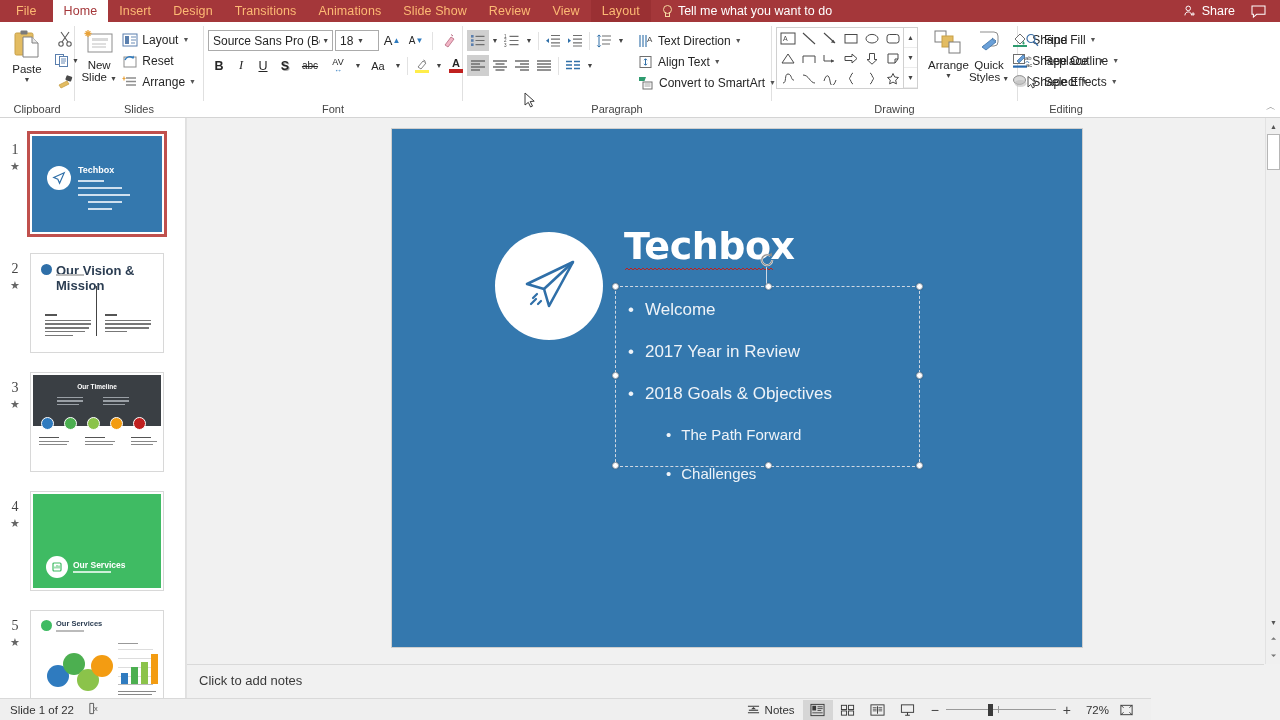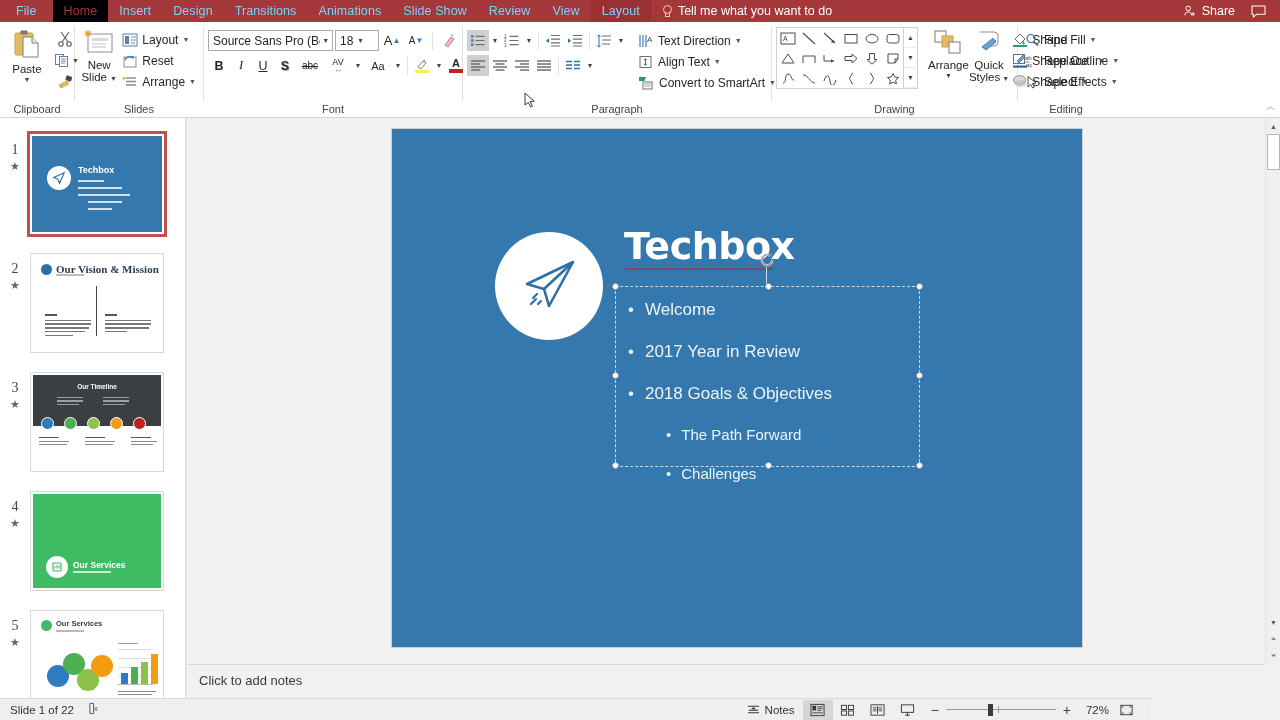--- a/index.html
+++ b/index.html
@@ -12,25 +12,25 @@
     -webkit-font-smoothing:antialiased;
   }
   .app{ position:relative; width:1280px; height:720px; }
 
   
   .titlebar{
     position:absolute; left:0; top:0; width:1280px; height:22px;
     background:#a4373a; display:flex; align-items:stretch;
   }
   .tab{
-    display:flex; align-items:center; padding:0 11px; color:#7dd3fc;
+    display:flex; align-items:center; padding:0 11px; color:#fdba74;
     font-size:12.5px; white-space:nowrap; cursor:default; letter-spacing:.1px;
   }
   .tab.file{ background:#a4373a; padding:0 16px; }
-  .tab.active{ background:#000000; color:#a4373a; font-weight:400; }
+  .tab.active{ background:#ffffff; color:#a4373a; font-weight:400; }
   .tab.contextual{ background:#9a3033; }
   .tellme{
     display:flex; align-items:center; gap:6px; padding:0 10px; color:#fff;
     font-size:12.5px; font-style:normal;
   }
   .tellme .bulb{ display:inline-block; width:11px; height:13px; position:relative; }
   .tellme .bulb::before{
     content:""; position:absolute; left:2px; top:0; width:7px; height:7px;
     border:1.2px solid #f6d7a0; border-radius:50%;
   }
@@ -797,21 +797,21 @@
         </div>
       </div>
 
       <div class="tRow" style="top:135px;">
         <div class="tnum">
           <span>2</span><span class="star">★</span>
         </div>
         <div class="tframe" style="border:1px solid #d8d8d8;">
           <div class="inner" style="background:#fff;">
             <div style="position:absolute;left:8px;top:8px;width:11px;height:11px;border-radius:50%;background:#2f6fa8;"></div>
-            <div style="position:absolute;left:23px;top:7px;font-size:11px;font-weight:bold;color:#2b3d52;font-family:Liberation Serif, serif;">Our Vision &amp; Mission</div>
+            <div style="position:absolute;left:23px;top:7px;font-size:13px;font-weight:bold;color:#2b3d52;">Our Vision &amp; Mission</div>
             <div style="position:absolute;left:23px;top:18px;height:1.5px;width:28px;background:#bbb;"></div>
             <div style="position:absolute;left:63px;top:30px;width:1px;height:50px;background:#444;"></div>
             <div style="position:absolute;left:12px;top:58px;">
               <div style="height:1.6px;width:12px;background:#555;margin-bottom:4px;"></div>
               <div style="height:1.4px;width:46px;background:#777;margin-bottom:2.4px;"></div>
               <div style="height:1.4px;width:46px;background:#777;margin-bottom:2.4px;"></div>
               <div style="height:1.4px;width:44px;background:#777;margin-bottom:2.4px;"></div>
               <div style="height:1.4px;width:40px;background:#777;margin-bottom:2.4px;"></div>
               <div style="height:1.4px;width:28px;background:#777;"></div>
             </div>

